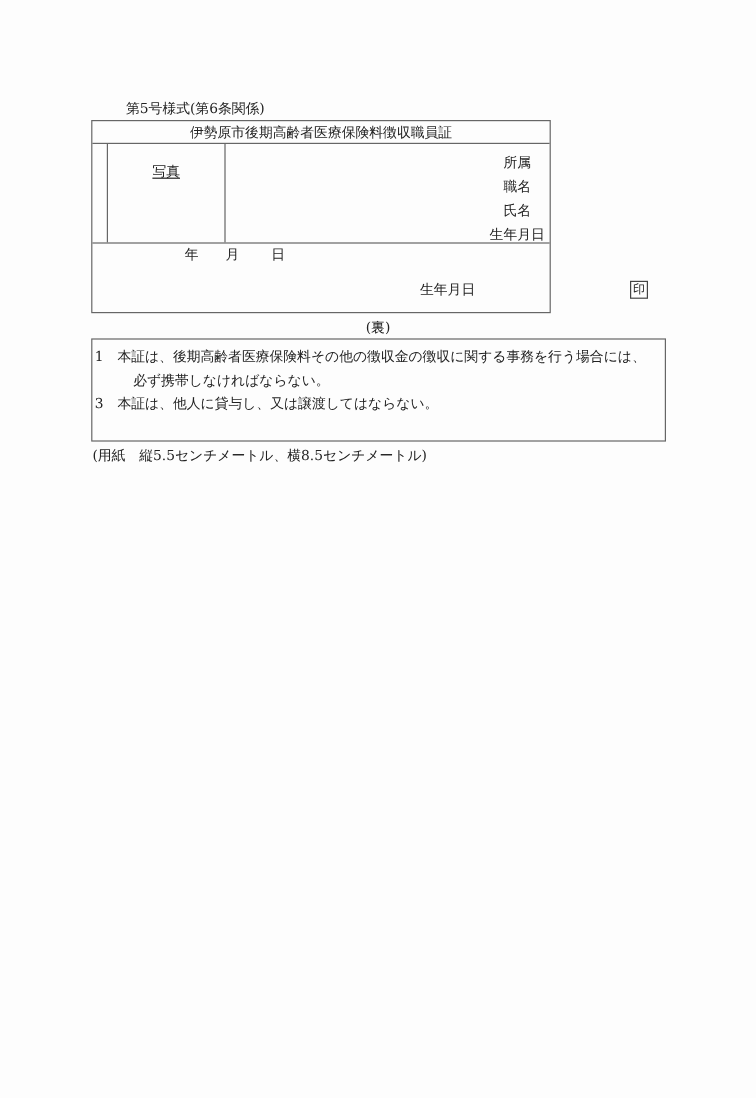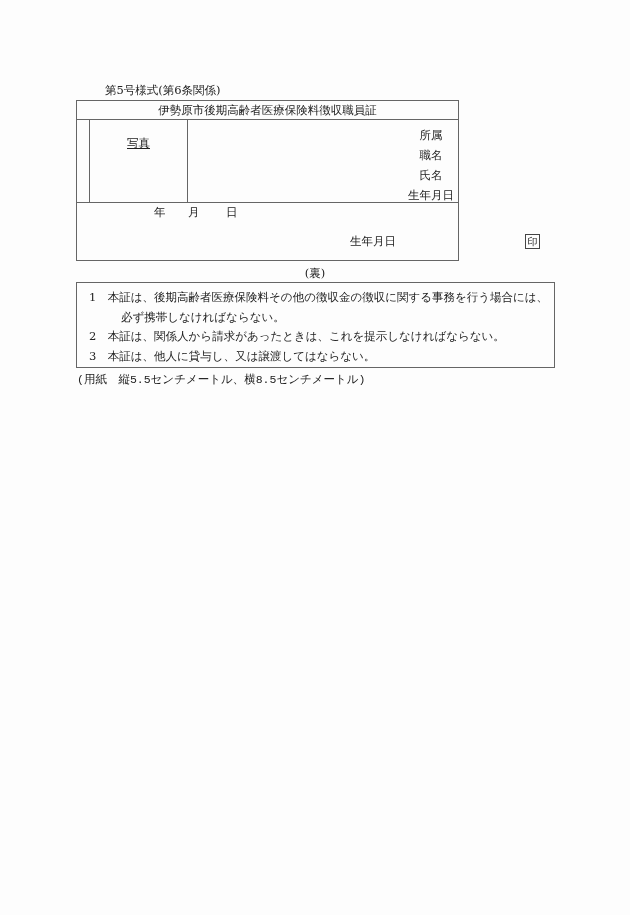--- a/index.html
+++ b/index.html
@@ -11,24 +11,24 @@
   .photo-box{left:12px;top:19px;width:99px;height:82px;border-right:1px solid #666;border-left:1px solid #666;box-sizing:border-box;}
   .photo-label{left:0;top:16px;width:100%;text-align:center;text-decoration:underline;}
   .section-sep{left:0;top:101px;width:100%;height:1px;background:#666;}
   .fields{left:331px;top:24px;text-align:center;}
   .fields div{height:20px;line-height:20px;}
   .date-row{left:77px;top:104px;}
   .date-row span{position:absolute;white-space:nowrap;}
   .mayor{left:273px;top:133px;}
   .seal{left:448px;top:133px;width:13px;height:13px;border:1px solid #444;font-size:10px;line-height:13px;text-align:center;}
   .back-label{left:0;top:266px;width:630px;text-align:center;}
-  .notes{left:76px;top:282px;width:479px;height:86px;border:1px solid #666;box-sizing:border-box;padding:5px 12px;}
+  .notes{left:76px;top:282px;width:479px;height:86px;border:1px solid #666;box-sizing:border-box;padding:5px 2px;}
   .notes div{line-height:19.5px;white-space:nowrap;}
   .notes .indent{padding-left:8px;margin-left:24px;}
-  .paper-note{left:77px;top:372px;font-family:Liberation Mono, monospace;}
+  .paper-note{left:77px;top:372px;}
 </style>
 </head>
 <body>
 
 <div class="abs form-label">第5号様式(第6条関係)</div>
 
 <div class="abs card">
   <div class="abs card-title">伊勢原市後期高齢者医療保険料徴収職員証</div>
   <div class="abs photo-box">
     <div class="abs photo-label">写真</div>
@@ -47,17 +47,16 @@
   </div>
   <div class="abs mayor">生年月日</div>
   <div class="abs seal">印</div>
 </div>
 
 <div class="abs back-label">(裏)</div>
 
 <div class="abs notes">
   <div><span>1</span>　<span>本証は、後期高齢者医療保険料その他の徴収金の徴収に関する事務を行う場合には、</span></div>
   <div class="indent">必ず携帯しなければならない。</div>
-  <div><span>2</span>　<span>本証は、関係人から請求があったときは、これを提示しなければならない。</span></div>
   <div><span>3</span>　<span>本証は、他人に貸与し、又は譲渡してはならない。</span></div>
 </div>
 
 <div class="abs paper-note">(用紙　縦5.5センチメートル、横8.5センチメートル)</div>
 
 </body></html>

